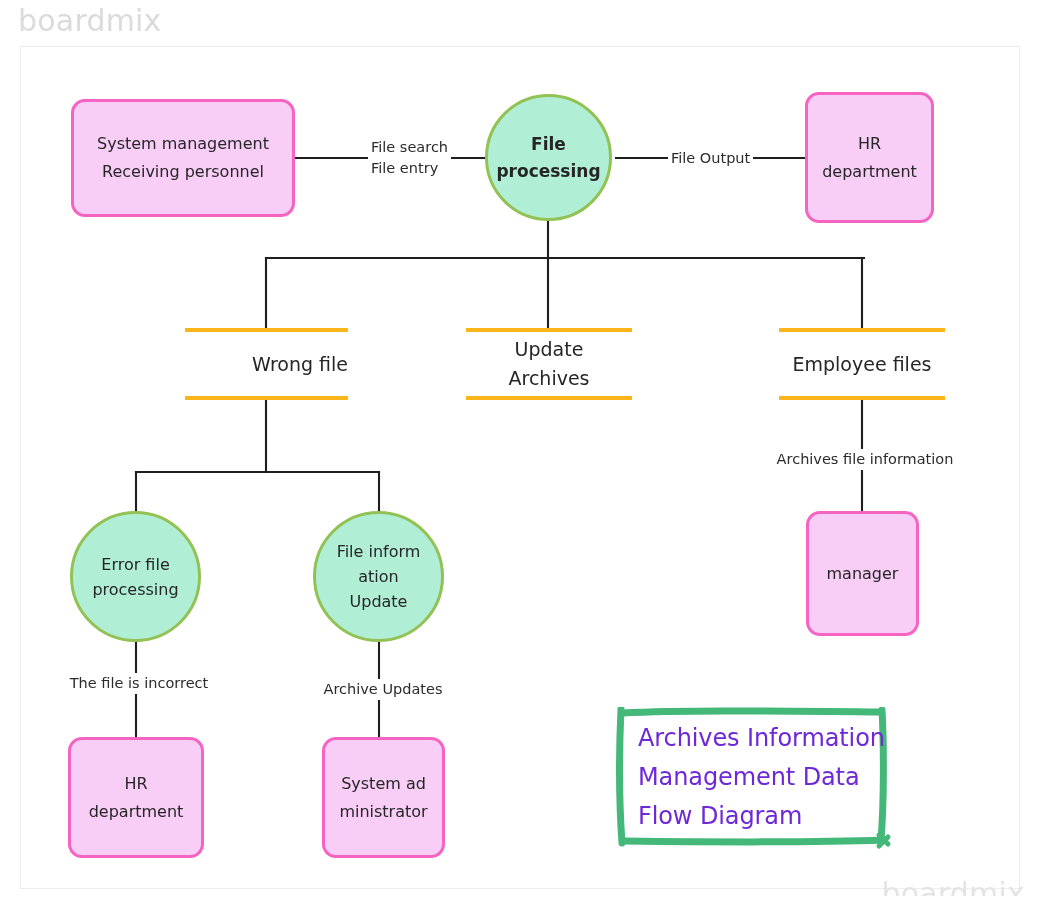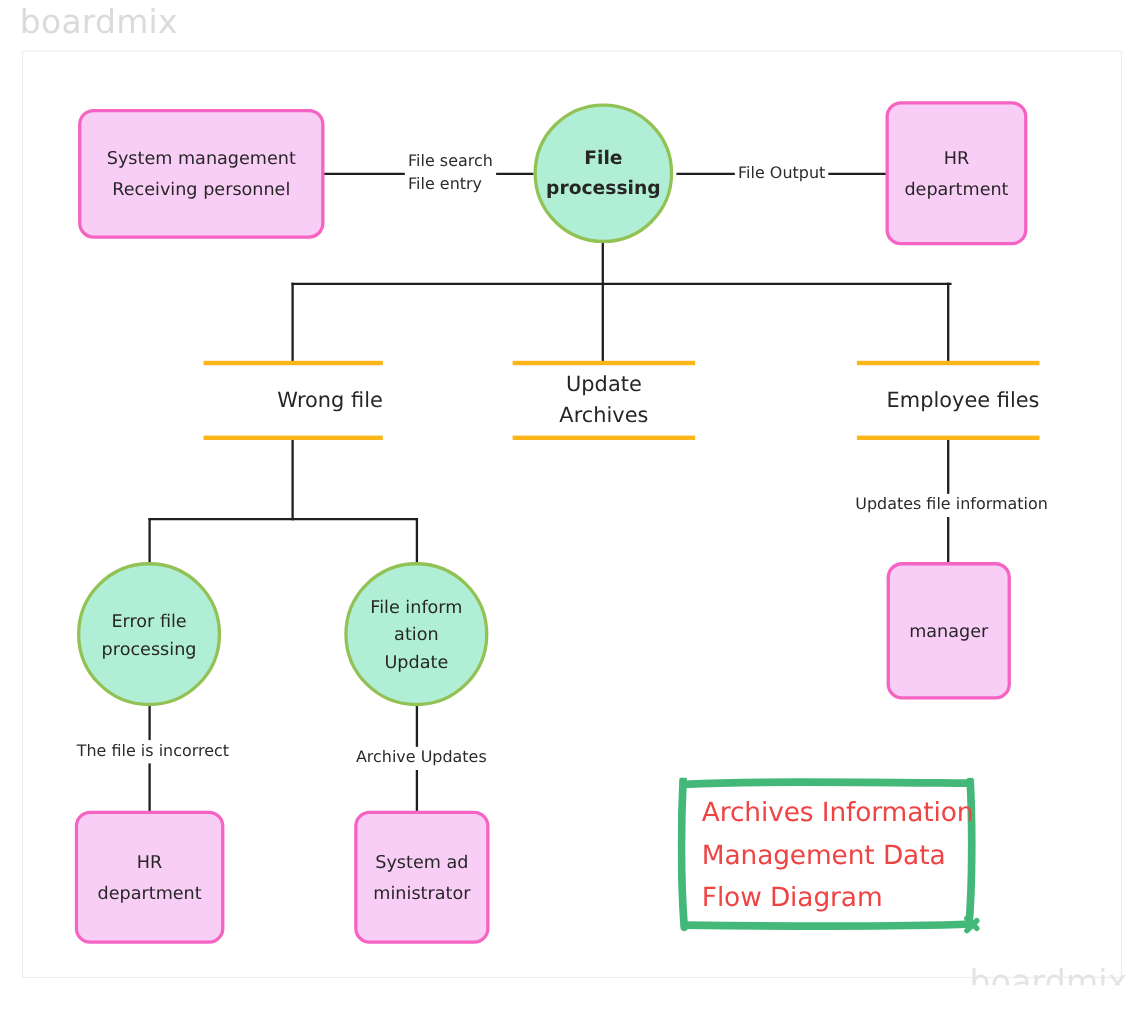--- a/index.html
+++ b/index.html
@@ -117,21 +117,21 @@
     height: 140px;
   }
   .title-box .marker { position: absolute; left: 0; top: 0; }
   .title-box .title-text {
     position: absolute;
     left: 22px;
     top: 12px;
     width: 268px;
     font-size: 24px;
     line-height: 39px;
-    color: #ef4444;
+    color: #6d28d9;
     white-space: pre-line;
     letter-spacing: -0.1px;
   }
 </style>
 </head>
 <body>
 
 <div id="app">
 
   <div class="wm wm-top">boardmix</div>
@@ -189,21 +189,21 @@
 
   <div class="store" style="left:185px; top:328px; width:163px; height:72px;justify-content:flex-end;">
     <span style="white-space:pre-line;">Wrong file</span>
   </div>
 
   <div class="store" style="left:466px; top:328px; width:166px; height:72px;">
     <span style="white-space:pre-line;">Update
 Archives</span>
   </div>
 
-  <div class="store" style="left:779px; top:328px; width:166px; height:72px;justify-content:flex-end;">
+  <div class="store" style="left:779px; top:328px; width:166px; height:72px;">
     <span style="white-space:pre-line;">Employee files</span>
   </div>
 
   <div class="node proc" style="left:70px; top:511px; width:131px; height:131px;">
     <span style="white-space:pre-line;">Error file
 processing</span>
   </div>
 
   <div class="node proc" style="left:313px; top:511px; width:131px; height:131px;">
     <span style="white-space:pre-line;">File inform
@@ -223,21 +223,21 @@
   <div class="node ext" style="left:322px; top:737px; width:123px; height:121px;">
     <span style="white-space:pre-line;">System ad
 ministrator</span>
   </div>
 
   <div class="flow-label" style="left:352px; top:137px;margin-left:16px;">File search
 File entry</div>
 
   <div class="flow-label" style="left:668px; top:148px;">File Output</div>
 
-  <div class="flow-label fl-center" style="left:772px; top:449px; width:180px;">Updates file information</div>
+  <div class="flow-label fl-center" style="left:772px; top:449px; width:180px;">Archives file information</div>
 
   <div class="flow-label fl-center" style="left:46px; top:673px; width:180px;">The file is incorrect</div>
 
   <div class="flow-label fl-center" style="left:305px; top:679px; width:150px;">Archive Updates</div>
 
   <div class="title-box">
     <svg class="marker" width="278" height="145" viewBox="0 0 278 145">
       <g fill="none" stroke="#44b878" stroke-width="7" stroke-linecap="round" stroke-linejoin="round">
         <path d="M6 6 C 70 3, 150 4, 264 5"></path>
         <path d="M266 3 C 268 40, 268 96, 265 133"></path>

